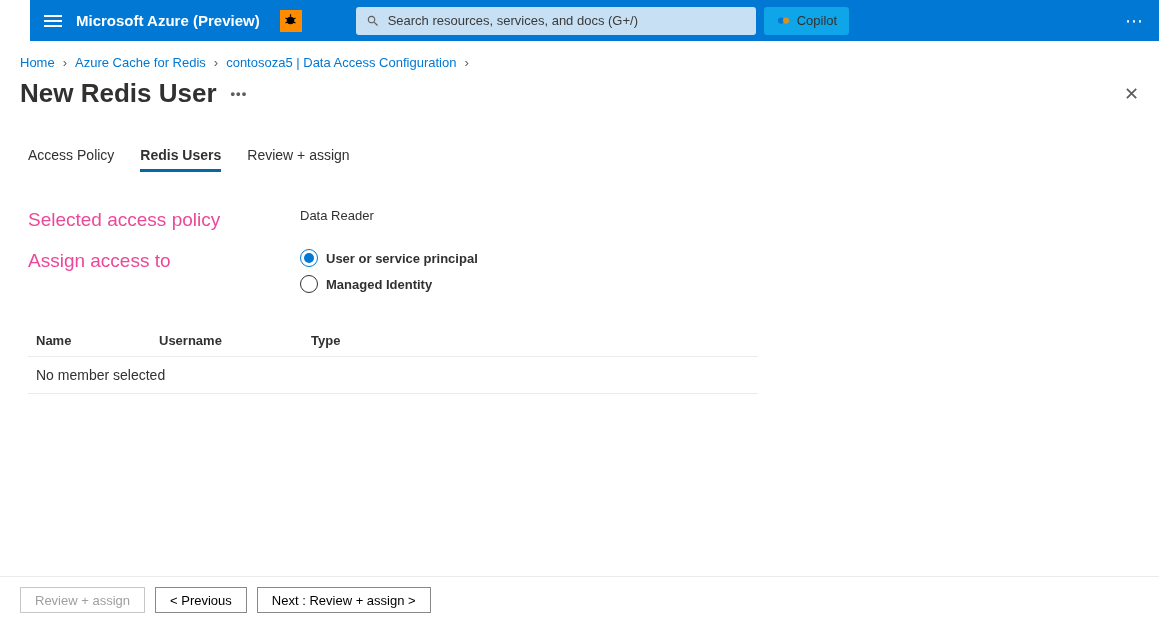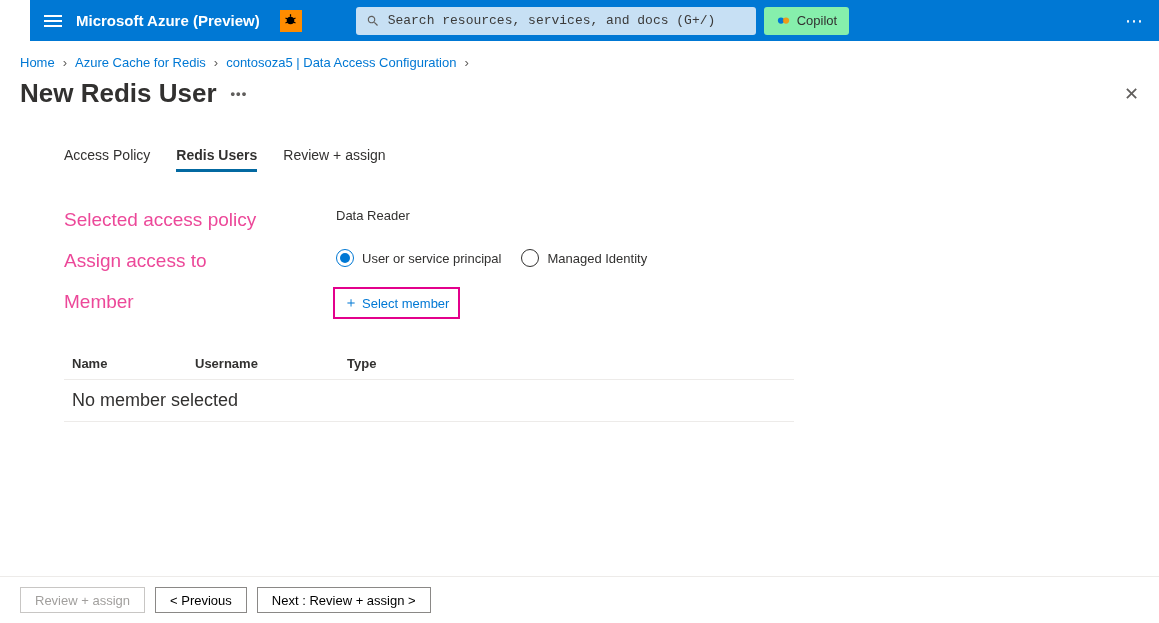--- a/index.html
+++ b/index.html
@@ -7,65 +7,65 @@
 
     .topbar {
       height: 41px; background: #0078d4; display: flex; align-items: center; padding: 0 14px; gap: 14px; color: #fff; margin-left: 30px;
     }
     .hamburger { width: 18px; display: flex; flex-direction: column; gap: 3px; cursor: pointer; }
     .hamburger div { height: 2px; background: #fff; }
     .brand { font-weight: 600; font-size: 15px; }
     .preview-badge { width: 22px; height: 22px; background: #ff8c00; display: flex; align-items: center; justify-content: center; color: #000; font-weight: bold; margin-left: 6px; }
     .search-wrap { margin-left: 40px; display: flex; align-items: center; gap: 8px; }
     .search-box {
-      width: 400px; height: 28px; background: #c7e0f4; border-radius: 3px; display: flex; align-items: center; padding: 0 10px; color: #3b3a39; font-size: 13px; gap: 8px; font-family: Liberation Mono, monospace;
+      width: 400px; height: 28px; background: #c7e0f4; border-radius: 3px; display: flex; align-items: center; padding: 0 10px; color: #3b3a39; font-size: 13px; gap: 8px;
     }
     .search-box svg { width: 14px; height: 14px; fill: #605e5c; }
     .copilot-btn {
-      height: 28px; background: #86efac; border-radius: 3px; padding: 0 12px; display: flex; align-items: center; gap: 6px; font-size: 13px; color: #323130; cursor: pointer;
+      height: 28px; background: #0ea5e9; border-radius: 3px; padding: 0 12px; display: flex; align-items: center; gap: 6px; font-size: 13px; color: #323130; cursor: pointer;
     }
     .topbar-more { margin-left: auto; color: #fff; font-size: 18px; letter-spacing: 2px; cursor: pointer; }
 
     .breadcrumb { padding: 14px 20px 6px; font-size: 13px; display: flex; gap: 8px; align-items: center; }
     .breadcrumb a { color: #0078d4; text-decoration: none; cursor: pointer; }
     .breadcrumb .sep { color: #605e5c; }
 
     .page-header { padding: 2px 20px 8px; display: flex; align-items: center; justify-content: space-between; }
     .page-header h1 { font-size: 26px; font-weight: 600; display: flex; align-items: center; gap: 14px; }
     .page-header .more-dots { font-size: 13px; color: #605e5c; letter-spacing: 1px; cursor: pointer; }
     .close-x { font-size: 18px; color: #605e5c; cursor: pointer; font-weight: 300; }
 
-    .content { padding: 30px 28px 12px; margin-left: 36px; }
+    .content { padding: 30px 28px 12px; }
 
     .tabs { display: flex; gap: 26px; border-bottom: none; margin-bottom: 36px; }
     .tab { font-size: 14px; padding-bottom: 6px; cursor: pointer; color: #323130; }
     .tab.active { font-weight: 600; border-bottom: 3px solid #0369a1; }
 
     .form-row { display: flex; margin-bottom: 18px; }
     .form-label { width: 272px; font-size: 19px; color: #ec4899; padding-top: 1px;}
     .form-value { font-size: 13px; }
 
-    .radio-group { display: flex; flex-direction: row; gap: 20px; }
+    .radio-group { display: flex; flex-direction: column; gap: 8px; font-weight: bold; }
     .radio-row { display: flex; align-items: center; gap: 8px; cursor: pointer; }
     .radio-outer { width: 18px; height: 18px; border: 1px solid #323130; border-radius: 50%; display: flex; align-items: center; justify-content: center; }
     .radio-outer.selected { border-color: #0078d4; }
     .radio-inner { width: 10px; height: 10px; background: #0078d4; border-radius: 50%; }
 
     .select-member-btn {
       display: inline-flex; align-items: center; gap: 4px; padding: 4px 8px; color: #0078d4; cursor: pointer; font-size: 13px;
       outline: 2px solid #e3008c; outline-offset: 1px;
     }
     .select-member-btn .plus { font-size: 14px; font-weight: 400; }
 
     .members-table { margin-top: 32px; width: 730px; }
     .members-header { display: flex; padding: 8px 8px; border-bottom: 1px solid #edebe9; font-weight: 600; font-size: 13px; }
     .members-col-name { width: 123px; }
     .members-col-user { width: 152px; }
     .members-col-type { flex: 1; }
-    .members-empty { padding: 10px 8px; font-size: 18px; border-bottom: 1px solid #edebe9; }
+    .members-empty { padding: 10px 8px; font-size: 14px; border-bottom: 1px solid #edebe9; }
 
     .footer-bar {
       position: absolute; bottom: 0; left: 0; right: 0; border-top: 1px solid #edebe9; padding: 10px 20px; display: flex; gap: 10px; background: #fff;
     }
     .btn {
       height: 26px; padding: 0 14px; border: 1px solid #8a8886; background: #fff; font-size: 13px; cursor: pointer; display: flex; align-items: center;
     }
     .btn.disabled { color: #a19f9d; border-color: #c8c6c4; cursor: default; }
   </style>
 </head>
@@ -147,29 +147,20 @@
           <span>User or service principal</span>
         </div>
         <div class="radio-row">
           <div class="radio-outer"></div>
           <span>Managed Identity</span>
         </div>
       </div>
     </div>
   </div>
 
-  <div class="form-row">
-    <div class="form-label">Member</div>
-    <div class="form-value">
-      <div class="select-member-btn">
-        <span class="plus">＋</span>
-        <span>Select member</span>
-      </div>
-    </div>
-  </div>
 
   <div class="members-table">
     <div class="members-header">
       <div class="members-col-name">Name</div>
       <div class="members-col-user">Username</div>
       <div class="members-col-type">Type</div>
     </div>
     <div class="members-empty">No member selected</div>
   </div>
 

